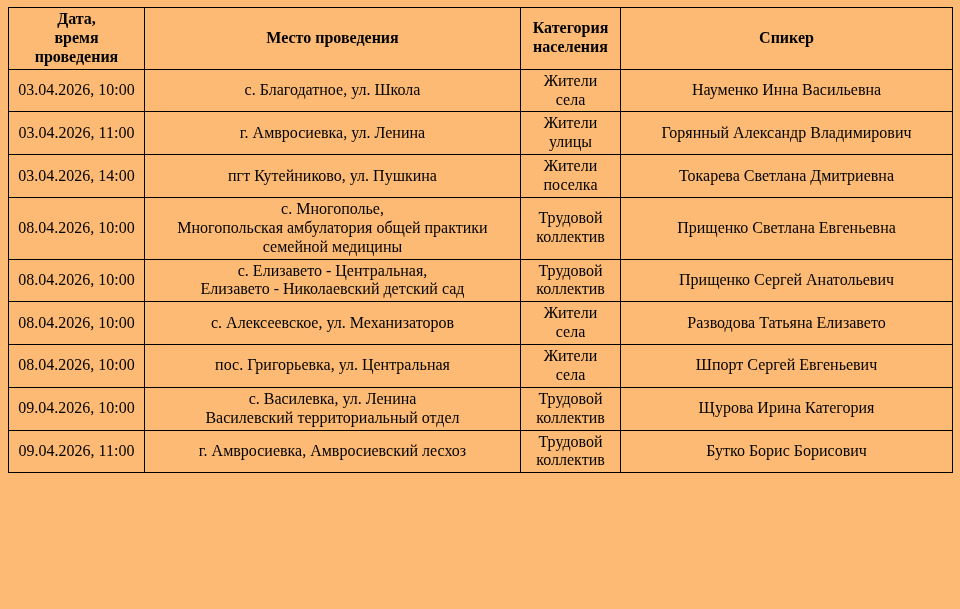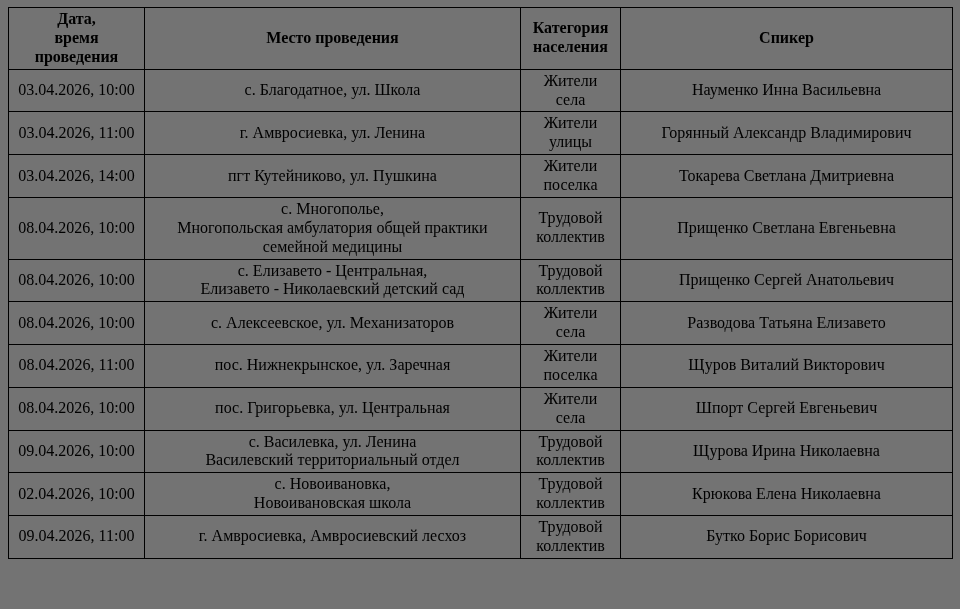--- a/index.html
+++ b/index.html
@@ -7,21 +7,21 @@
     padding: 0;
     background: #ffffff;
     font-family: "Liberation Serif", serif;
     color: #000000;
   }
   .page {
     width: 960px;
     height: 609px;
     box-sizing: border-box;
     padding: 7px 8px;
-    background: #737373;
+    background: #fdba74;
   }
   table.schedule {
     border-collapse: collapse;
     table-layout: fixed;
     width: 944px;
   }
   table.schedule th,
   table.schedule td {
     border: 1px solid #000000;
     text-align: center;
@@ -114,55 +114,40 @@
   </tr>
 
   <tr>
     <td>08.04.2026, 10:00</td>
     <td>с. Алексеевское, ул. Механизаторов</td>
     <td>Жители
 села</td>
     <td>Разводова Татьяна Елизавето</td>
   </tr>
 
-  <tr>
-    <td>08.04.2026, 11:00</td>
-    <td>пос. Нижнекрынское, ул. Заречная</td>
-    <td>Жители
-поселка</td>
-    <td>Щуров Виталий Викторович</td>
-  </tr>
 
   <tr>
     <td>08.04.2026, 10:00</td>
     <td>пос. Григорьевка, ул. Центральная</td>
     <td>Жители
 села</td>
     <td>Шпорт Сергей Евгеньевич</td>
   </tr>
 
 
   <tr>
     <td>09.04.2026, 10:00</td>
     <td>с. Василевка, ул. Ленина
 Василевский территориальный отдел</td>
     <td>Трудовой
 коллектив</td>
-    <td>Щурова Ирина Николаевна</td>
+    <td>Щурова Ирина Категория</td>
   </tr>
 
 
-  <tr>
-    <td>02.04.2026, 10:00</td>
-    <td>с. Новоивановка,
-Новоивановская школа</td>
-    <td>Трудовой
-коллектив</td>
-    <td>Крюкова Елена Николаевна</td>
-  </tr>
 
   <tr>
     <td>09.04.2026, 11:00</td>
     <td>г. Амвросиевка, Амвросиевский лесхоз</td>
     <td>Трудовой
 коллектив</td>
     <td>Бутко Борис Борисович</td>
   </tr>
 </tbody>
   </table>

